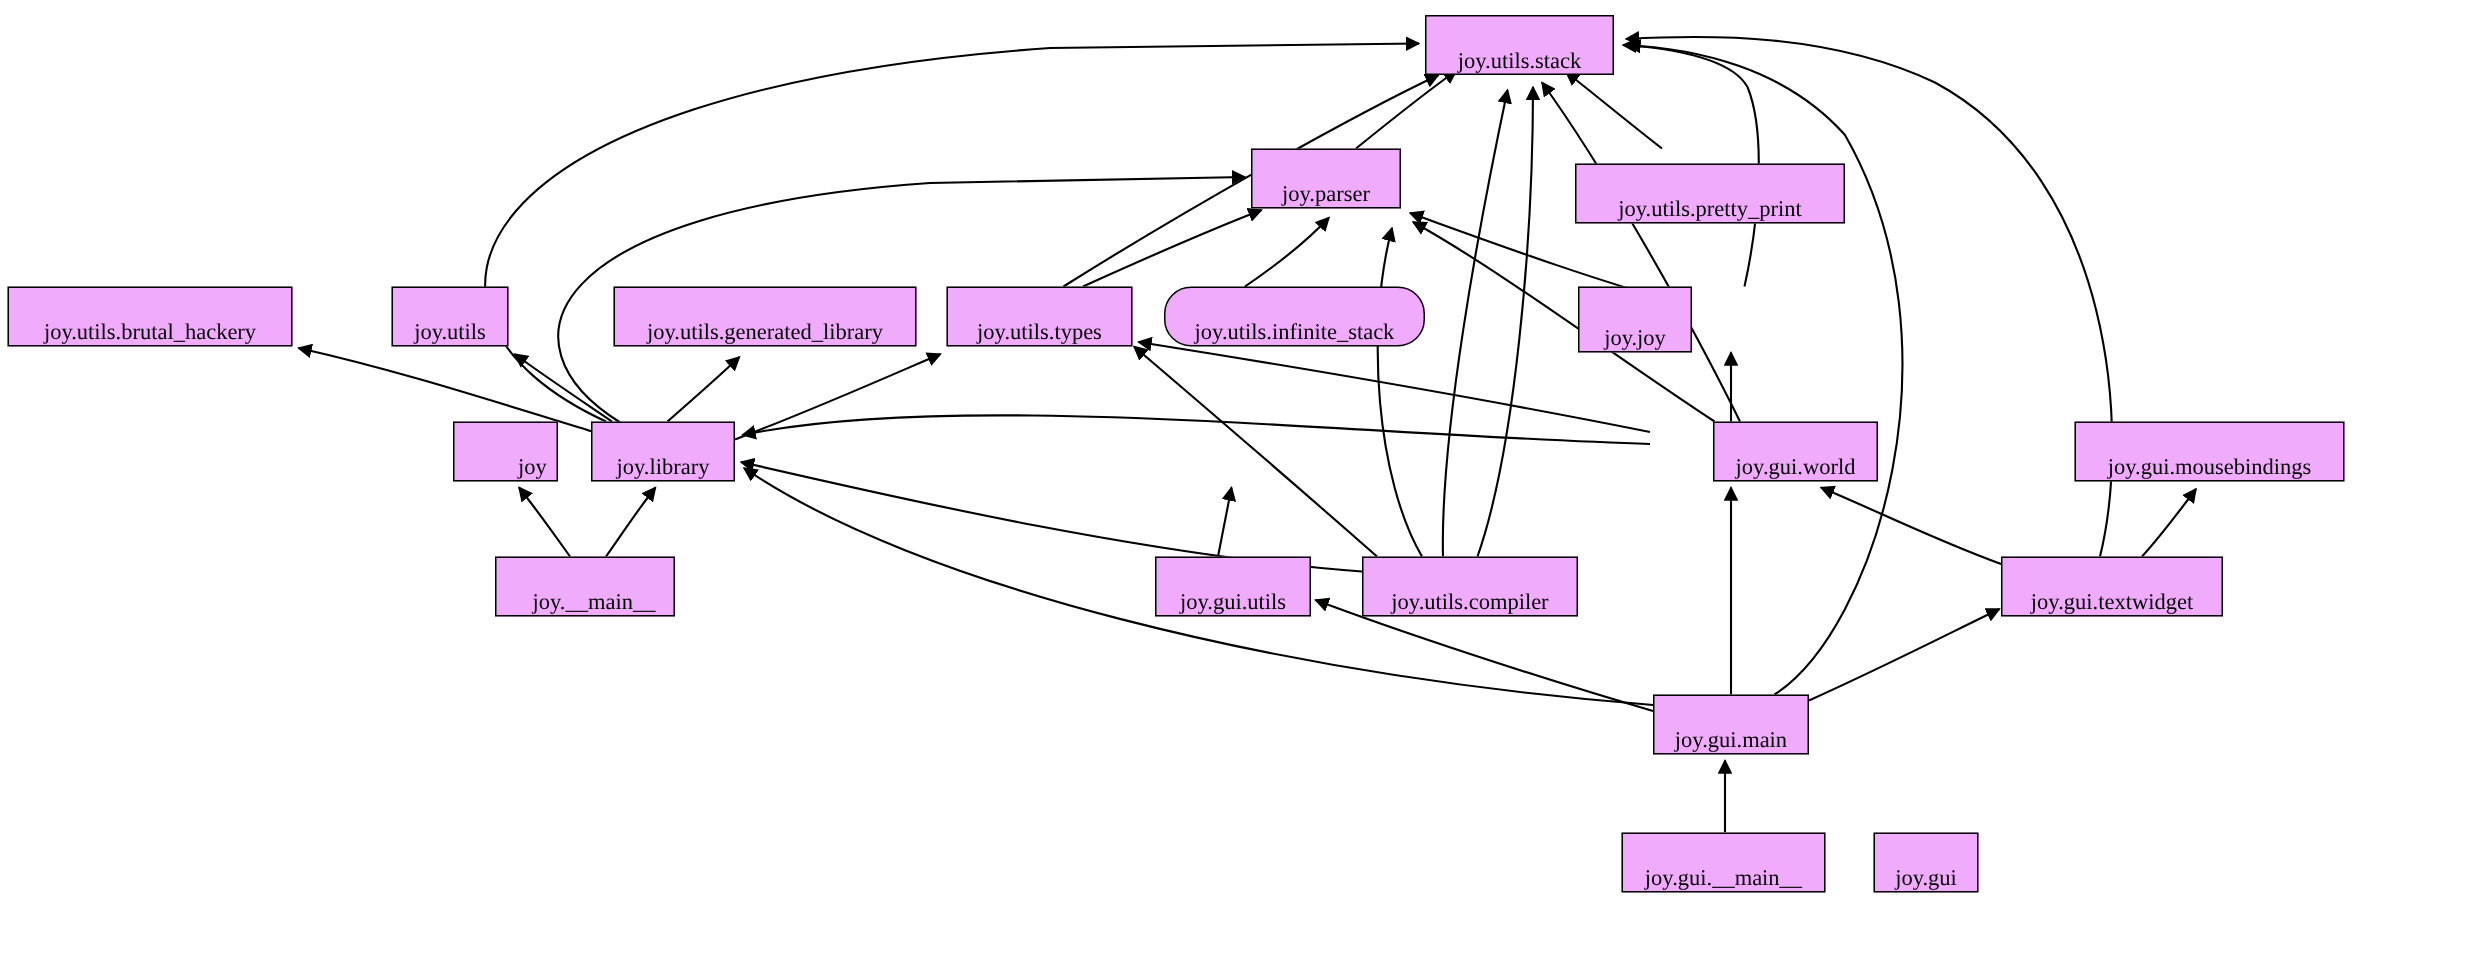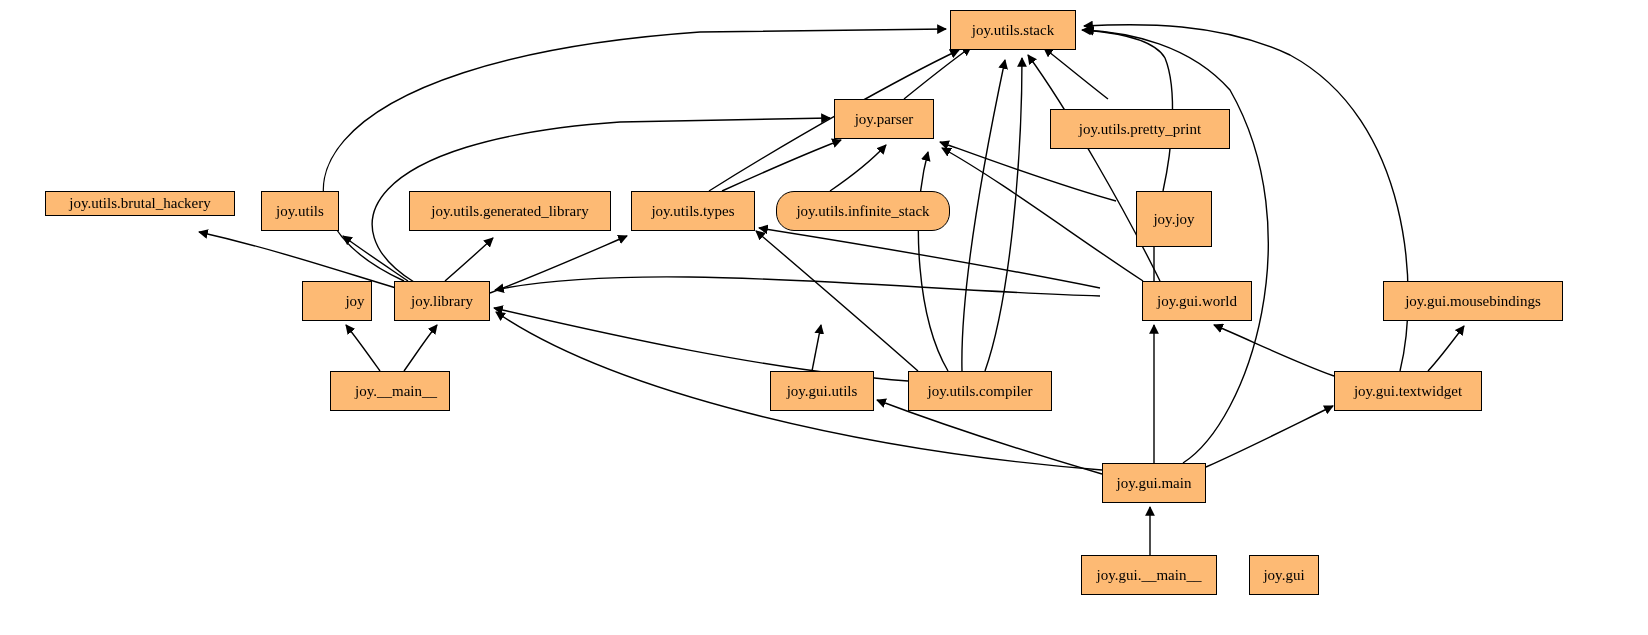--- a/index.html
+++ b/index.html
@@ -30,23 +30,23 @@
     position: absolute;
     left: 0;
     top: 0;
     width: 1648px;
     height: 635px;
   }
   .node {
     position: absolute;
     box-sizing: border-box;
     border: 1px solid #000000;
-    background: #fdba74;
+    background: #f0abfc;
     display: flex;
-    align-items: center;
+    align-items: flex-end;
     justify-content: center;
     color: #000000;
     font-family: "Liberation Serif", "DejaVu Serif", serif;
     font-size: 15px;
     line-height: 1;
     white-space: nowrap;
   }
   .node-label {
     display: block;
     padding: 0 6px;
@@ -139,36 +139,36 @@
   <div id="node-layer">
     <div class="node" style="left:950px; top:10px; width:126px; height:40px;">
       <span class="node-label">joy.utils.stack</span>
     </div>
     <div class="node" style="left:834px; top:99px; width:100px; height:40px;">
       <span class="node-label">joy.parser</span>
     </div>
     <div class="node" style="left:1050px; top:109px; width:180px; height:40px;">
       <span class="node-label">joy.utils.pretty_print</span>
     </div>
-    <div class="node" style="left:5px; top:191px; width:190px; height:25px;margin-left:40px;">
+    <div class="node" style="left:5px; top:191px; width:190px; height:40px;">
       <span class="node-label">joy.utils.brutal_hackery</span>
     </div>
     <div class="node" style="left:261px; top:191px; width:78px; height:40px;">
       <span class="node-label">joy.utils</span>
     </div>
     <div class="node" style="left:409px; top:191px; width:202px; height:40px;">
       <span class="node-label">joy.utils.generated_library</span>
     </div>
     <div class="node" style="left:631px; top:191px; width:124px; height:40px;">
       <span class="node-label">joy.utils.types</span>
     </div>
     <div class="node" style="left:776px; top:191px; width:174px; height:40px;border-radius:18px;">
       <span class="node-label">joy.utils.infinite_stack</span>
     </div>
-    <div class="node" style="left:1136px; top:191px; width:76px; height:56px;">
+    <div class="node" style="left:1052px; top:191px; width:76px; height:44px;">
       <span class="node-label">joy.joy</span>
     </div>
     <div class="node" style="left:1383px; top:281px; width:180px; height:40px;">
       <span class="node-label">joy.gui.mousebindings</span>
     </div>
     <div class="node" style="left:302px; top:281px; width:70px; height:40px;padding-left:36px;">
       <span class="node-label">joy</span>
     </div>
     <div class="node" style="left:394px; top:281px; width:96px; height:40px;">
       <span class="node-label">joy.library</span>

